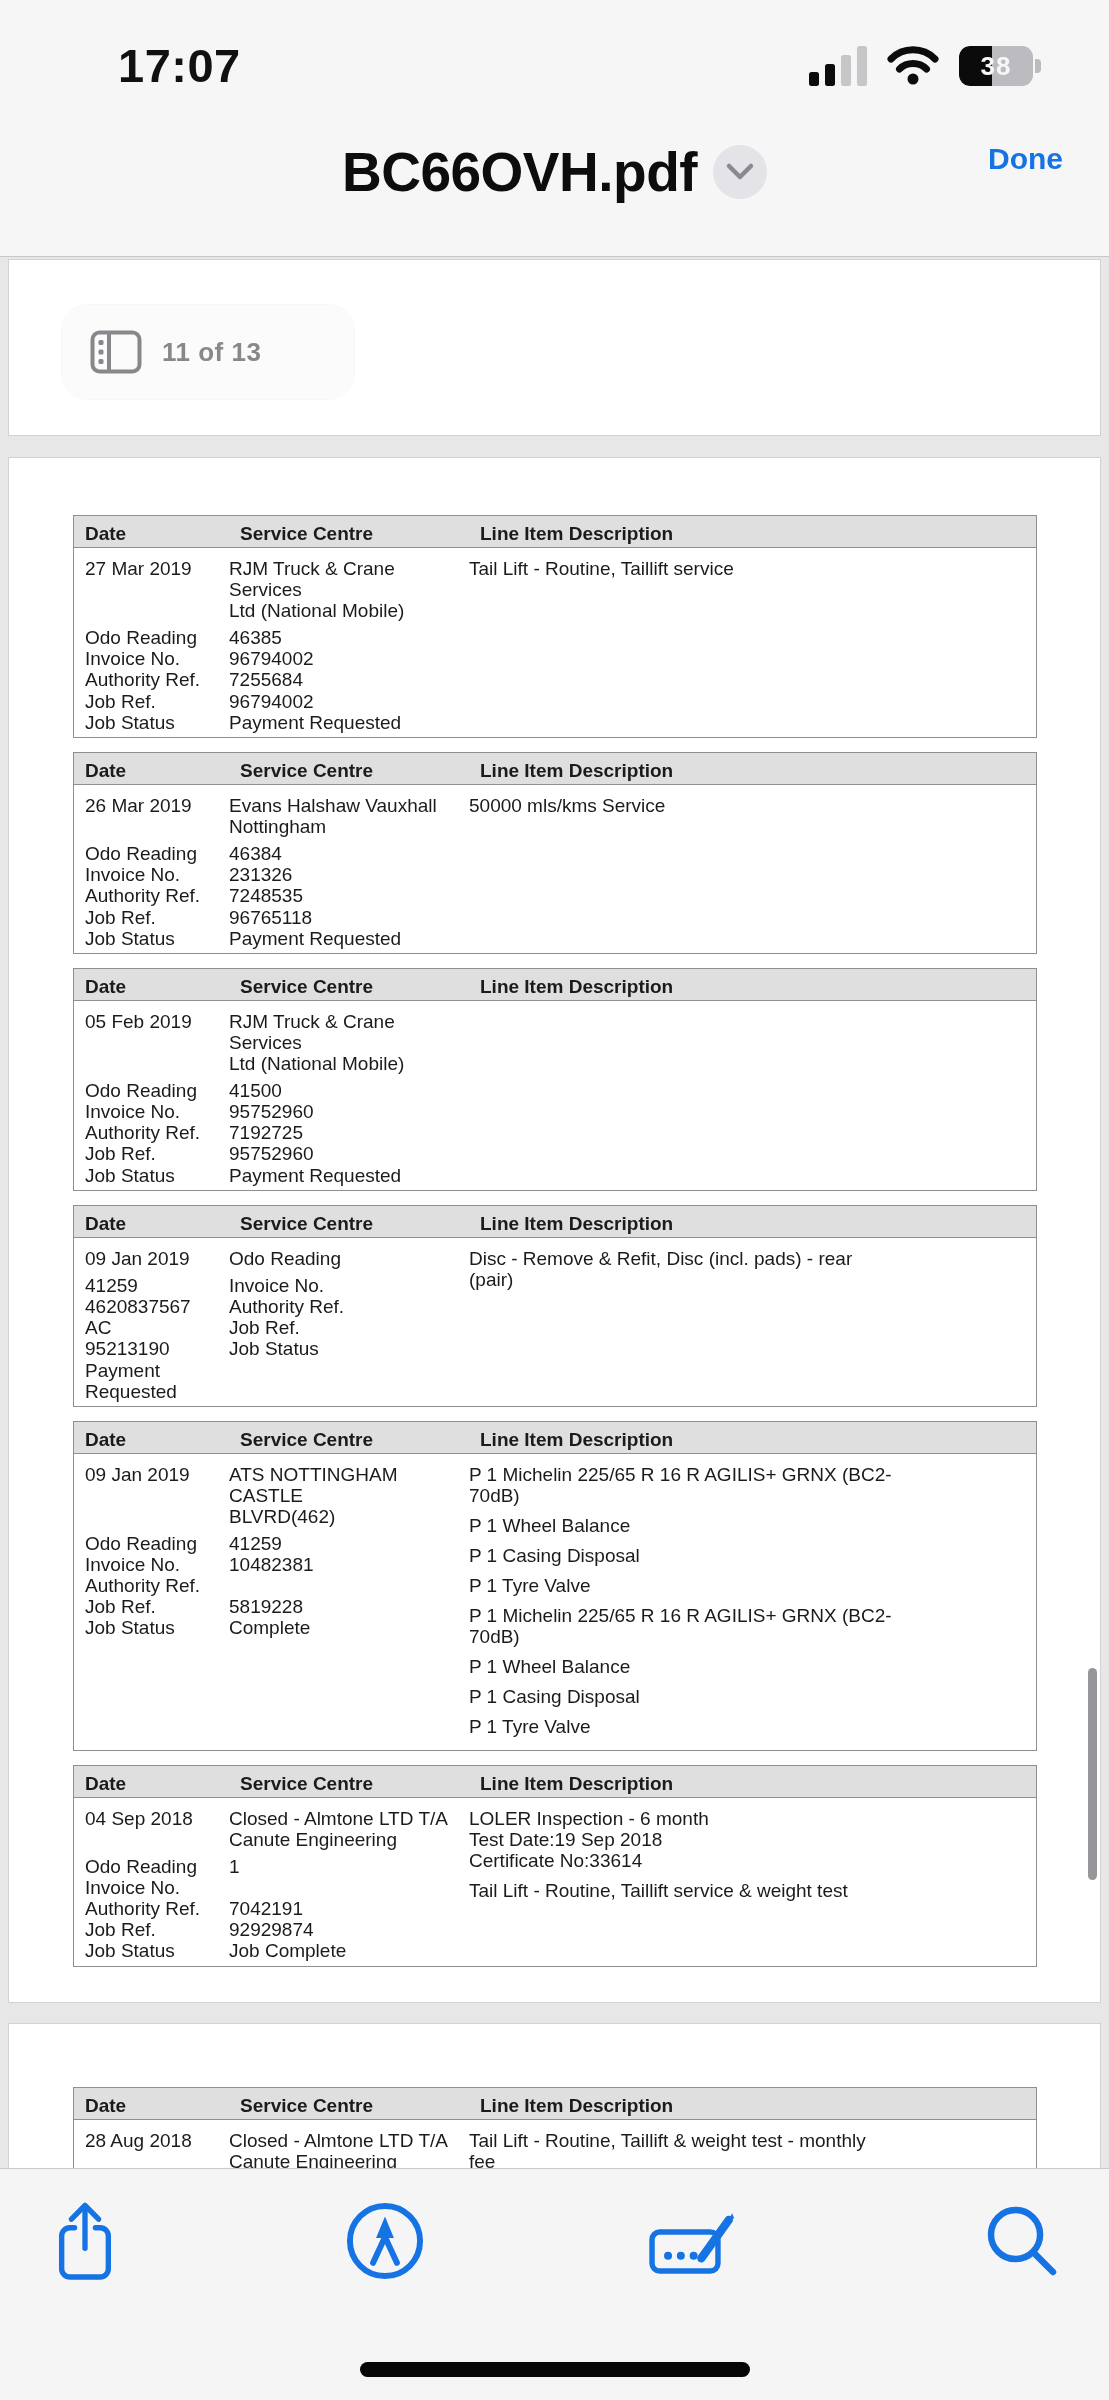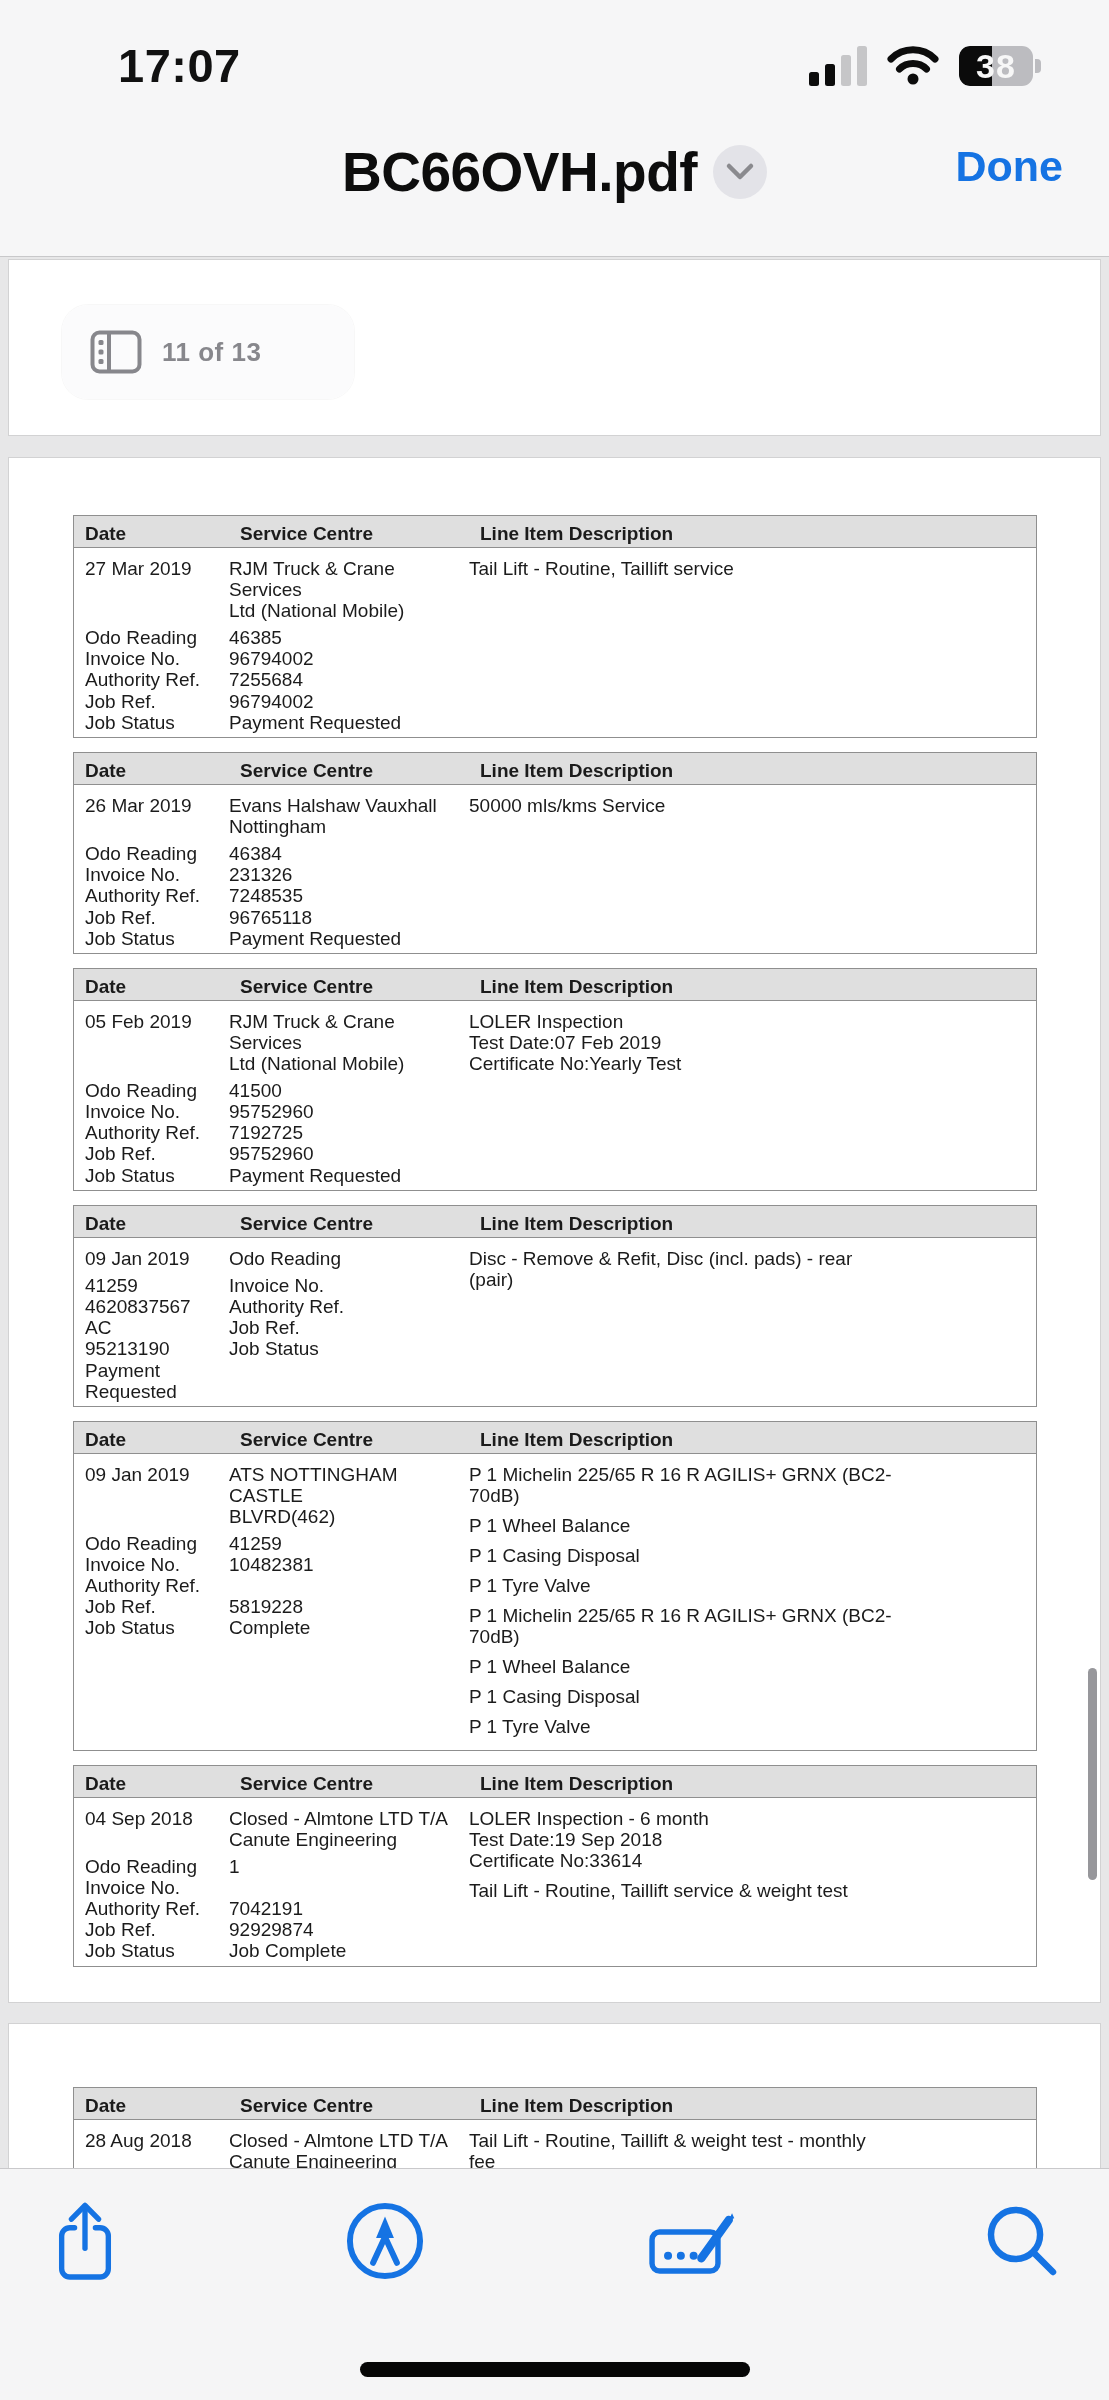--- a/index.html
+++ b/index.html
@@ -12,33 +12,33 @@
             background:#f6f6f7; border-bottom:1px solid #c8c8ca; z-index:30; }
   .time { position:absolute; left:118px; top:38px; font-size:47px; font-weight:700; color:#111;
           letter-spacing:.5px; }
   .status-icons { position:absolute; right:68px; top:46px; display:flex; align-items:center; gap:20px; }
   .battery { position:relative; width:82px; height:40px; }
   .battery-body { position:absolute; left:0; top:0; width:74px; height:40px; background:#bcbcc0;
                   border-radius:11px; overflow:hidden; }
   .battery-fill { position:absolute; left:0; top:0; width:45%; height:100%; background:#0b0b0b;
                   border-radius:11px 0 0 11px; }
   .battery-num { position:absolute; left:0; top:0; width:74px; height:40px; display:flex;
-                 align-items:center; justify-content:center; color:#f7f7f7; font-size:34px;
+                 align-items:center; justify-content:center; color:#f7f7f7; font-size:26px;
                  font-weight:700; letter-spacing:1px; }
   .battery-cap { position:absolute; right:0; top:13px; width:6px; height:14px; background:#bcbcc0;
                  border-radius:0 4px 4px 0; }
 
   .titlebar { position:absolute; left:0; top:140px; width:100%; height:80px; }
   .title-wrap { position:absolute; left:0; right:0; top:0; display:flex; align-items:center;
                 justify-content:center; gap:16px; }
   .doc-title { font-size:55px; font-weight:700; color:#0d0d0d; letter-spacing:-.5px; }
   .chevron-btn { border:none; background:#e3e3e8; width:54px; height:54px; border-radius:50%;
                  display:flex; align-items:center; justify-content:center; cursor:pointer; }
   .done-btn { position:absolute; right:46px; top:2px; border:none; background:none; cursor:pointer;
-              color:#1573e3; font-size:43px; font-weight:700; }
+              color:#1573e3; font-size:30px; font-weight:700; }
 
   
   .content { position:absolute; top:257px; left:0; width:1109px; height:1911px;
              background:#e7e7e8; overflow:hidden; }
   .page { position:absolute; left:8px; width:1093px; background:#fff;
           border:1px solid #d2d2d3; }
   .page-prev { top:2px; height:177px; }
   .page-11 { top:200px; height:1546px; overflow:hidden; }
   .page-12 { top:1766px; height:145px; border-bottom:none; overflow:hidden; }
 
@@ -197,25 +197,20 @@
               <div class="kv-value">41500</div>
               <div class="kv-label">Invoice No.</div>
               <div class="kv-value">95752960</div>
               <div class="kv-label">Authority Ref.</div>
               <div class="kv-value">7192725</div>
               <div class="kv-label">Job Ref.</div>
               <div class="kv-value">95752960</div>
               <div class="kv-label">Job Status</div>
               <div class="kv-value">Payment Requested</div>
             </div>
-      <div class="items">
-              <p class="item">LOLER Inspection
-Test Date:07 Feb 2019
-Certificate No:Yearly Test</p>
-            </div>
     </div>
   </div>
         <div class="svc-table">
     <div class="svc-head">
       <div>Date</div>
       <div>Service Centre</div>
       <div>Line Item Description</div>
     </div>
     <div class="svc-body">
       <div class="kv-grid">

